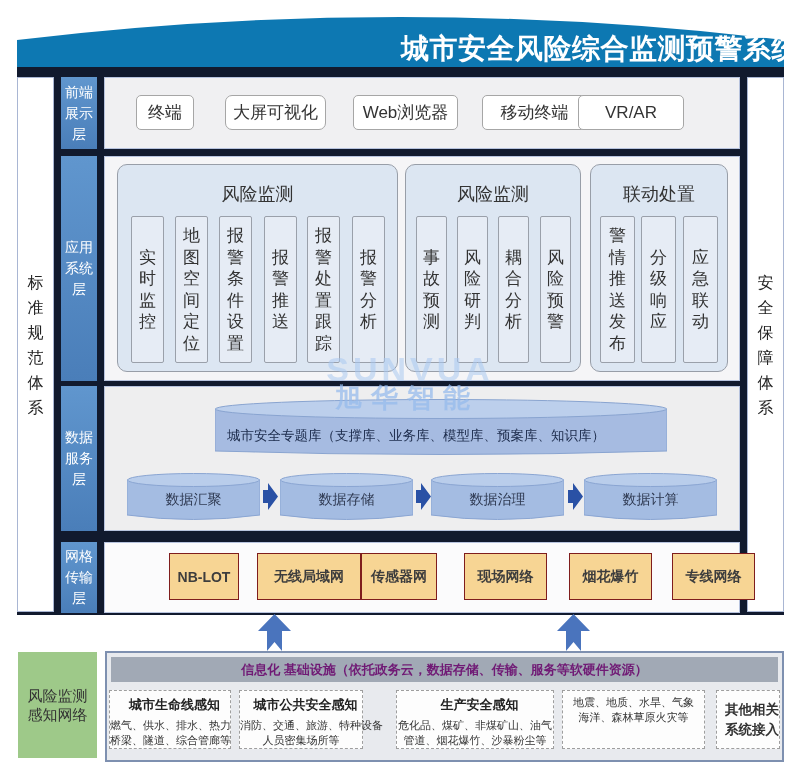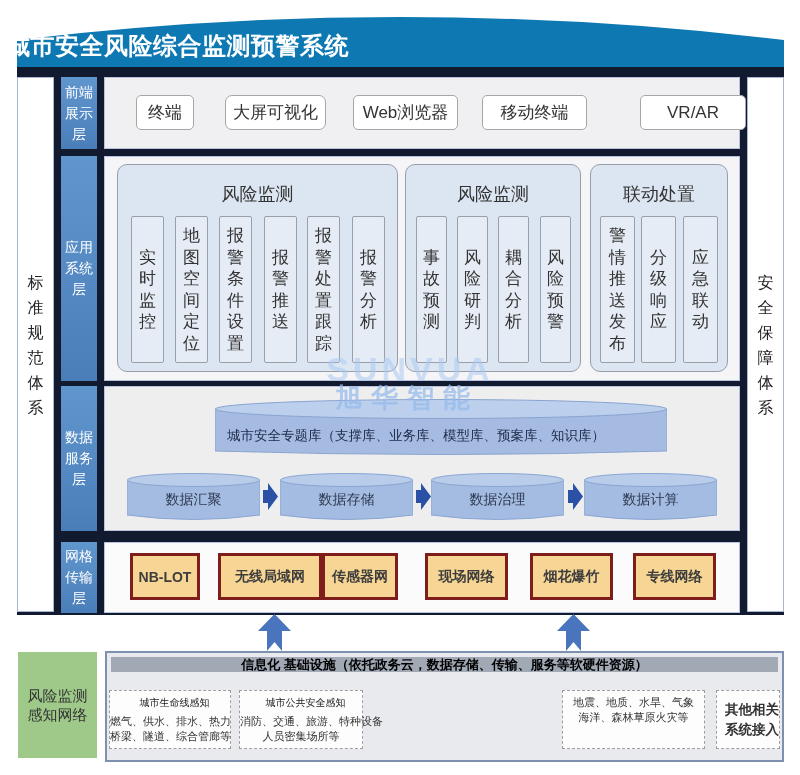--- a/index.html
+++ b/index.html
@@ -10,34 +10,34 @@
 .vlabel{position:absolute;left:61px;width:36px;background:linear-gradient(180deg,#6096ce,#4a7eb9);color:#fff;display:flex;align-items:center;justify-content:center;text-align:center;font-size:14px;line-height:21px;}
 .sidebox{position:absolute;top:77px;width:37px;height:535px;background:#fff;border:1px solid #a9b6d3;display:flex;align-items:center;justify-content:center;}
 .sidebox div{font-size:16px;line-height:25px;color:#222;text-align:center;width:100%;}
 .r1box{position:absolute;top:95px;height:35px;background:#fff;border:1px solid #a6a6a6;border-radius:5px;display:flex;align-items:center;justify-content:center;font-size:17px;color:#333;}
 .group{position:absolute;top:164px;height:208px;background:#dce6f2;border:1px solid #989ea8;border-radius:10px;}
 .gtitle{position:absolute;top:17px;left:0;right:0;text-align:center;font-size:18px;color:#333;font-weight:400;}
 .ibox{position:absolute;top:216px;height:147px;background:#e6ecf5;border:1px solid #9aa0aa;border-radius:2px;display:flex;align-items:center;justify-content:center;}
 .ibox div{font-size:17px;color:#333;text-align:center;width:100%;}
 .sp4 div{line-height:21.5px;}
 .sp6 div{line-height:21.5px;}
-.r4box{position:absolute;top:553px;height:47px;background:#f7d594;border:3px solid #7f1d1d;display:flex;align-items:center;justify-content:center;font-size:14px;font-weight:600;color:#3d3d3d;}
+.r4box{position:absolute;top:553px;height:47px;background:#f7d594;border:1px solid #7f1d1d;display:flex;align-items:center;justify-content:center;font-size:14px;font-weight:600;color:#3d3d3d;margin-left:39px;}
 .dashbox{position:absolute;top:690px;height:59px;background:#fdfdfd;border:1px dashed #9e9e9e;text-align:center;color:#333;}
-.dashbox .t{font-size:10px;font-weight:normal;margin-top:5px;color:#222;margin-left:9px;}
+.dashbox .t{font-size:13px;font-weight:bold;margin-top:5px;color:#222;margin-left:9px;}
 .dashbox .s{font-size:11px;line-height:14.5px;white-space:nowrap;margin-top:4px;}
 </style>
 </head>
 <body>
 <div id="stage">
 
 <svg class="abs" style="left:17px;top:0;" width="767" height="69" viewBox="0 0 767 69">
 <path d="M0,40 Q383.5,-6 767,40 L767,67.5 L0,67.5 Z" fill="#0d78b2"></path>
 </svg>
 
-<div class="abs" style="left:6px;top:30px;width:767px;text-align:left;font-size:24px;font-weight:bold;color:#fff;letter-spacing:0.5px;">城市安全风险综合监测预警系统</div>
+<div class="abs" style="left:33px;top:30px;width:767px;text-align:right;font-size:28px;font-weight:bold;color:#fff;letter-spacing:0.5px;">城市安全风险综合监测预警系统</div>
 
 <div class="abs" style="left:17px;top:67px;width:767px;height:548px;background:#111a2e;"></div>
 
 <div class="sidebox" style="left:17px;">
       <div>标<br>准<br>规<br>范<br>体<br>系</div>
     </div>
 
 <div class="sidebox" style="left:747px;">
       <div>安<br>全<br>保<br>障<br>体<br>系</div>
     </div>
@@ -53,21 +53,21 @@
 <div class="panel" style="top:77px;height:72px;background:#f0f0f2;"></div>
 
 <div class="r1box" style="left:136px;width:58px;">终端</div>
 
 <div class="r1box" style="left:225px;width:101px;border-radius:7px;">大屏可视化</div>
 
 <div class="r1box" style="left:353px;width:105px;">Web浏览器</div>
 
 <div class="r1box" style="left:482px;width:105px;">移动终端</div>
 
-<div class="r1box" style="left:640px;width:106px;">VR/AR</div>
+<div class="r1box" style="left:578px;width:106px;">VR/AR</div>
 
 <div class="panel" style="top:156px;height:225px;background:#f5f5f7;"></div>
 
 <div class="group" style="left:117px;width:281px;">
       <div class="gtitle">风险监测</div>
     </div>
 
 <div class="ibox sp4" style="left:131px;width:33px;">
       <div>实<br>时<br>监<br>控</div>
     </div>
@@ -191,32 +191,36 @@
 </svg>
 
 <svg class="abs" style="left:557px;top:614px;" width="33" height="37" viewBox="0 0 33 37">
 <path d="M16.5,0 L33,17 L24,17 L24,37 L16.5,28 L9,37 L9,17 L0,17 Z" fill="#4a74bd"></path>
 </svg>
 
 <div class="abs" style="left:18px;top:652px;width:79px;height:106px;background:#9ec989;display:flex;align-items:center;justify-content:center;text-align:center;font-size:15px;color:#333;line-height:19px;">风险监测<br>感知网络</div>
 
 <div class="abs" style="left:105px;top:651px;width:679px;height:111px;background:#e8eaee;border:2px solid #7e90b0;"></div>
 
-<div class="abs" style="left:111px;top:657px;width:667px;height:15px;background:#a1a9b5;display:flex;align-items:center;justify-content:center;font-size:13px;font-weight:bold;color:#000000;">信息化 基础设施（依托政务云，数据存储、传输、服务等软硬件资源）</div>
+<div class="abs" style="left:111px;top:657px;width:667px;height:25px;background:#a1a9b5;display:flex;align-items:center;justify-content:center;font-size:13px;font-weight:bold;color:#701a75;">信息化 基础设施（依托政务云，数据存储、传输、服务等软硬件资源）</div>
 
 <div class="dashbox" style="left:109px;width:122px;">
 <div class="t">城市生命线感知</div>
 <div class="s">燃气、供水、排水、热力<br>桥梁、隧道、综合管廊等</div>
 </div>
 
 <div class="dashbox" style="left:239px;width:124px;">
 <div class="t">城市公共安全感知</div>
 <div class="s">消防、交通、旅游、特种设备<br>人员密集场所等</div>
 </div>
 
+<div class="dashbox" style="left:396px;width:158px;">
+<div class="t">生产安全感知</div>
+<div class="s">危化品、煤矿、非煤矿山、油气<br>管道、烟花爆竹、沙暴粉尘等</div>
+</div>
 
 <div class="dashbox" style="left:562px;width:143px;">
 <div class="s">地震、地质、水旱、气象<br>海洋、森林草原火灾等</div>
 </div>
 
 <div class="dashbox" style="left:716px;width:64px;display:flex;align-items:center;justify-content:center;padding-left:8px;">
 <div style="font-size:13.5px;font-weight:600;line-height:20px;">其他相关<br>系统接入</div>
 </div>
 
 <div class="abs" style="left:280px;top:350px;width:260px;text-align:center;font-size:34px;font-weight:bold;letter-spacing:4px;color:rgba(170,200,240,0.55);z-index:5;">SUNVUA</div>

